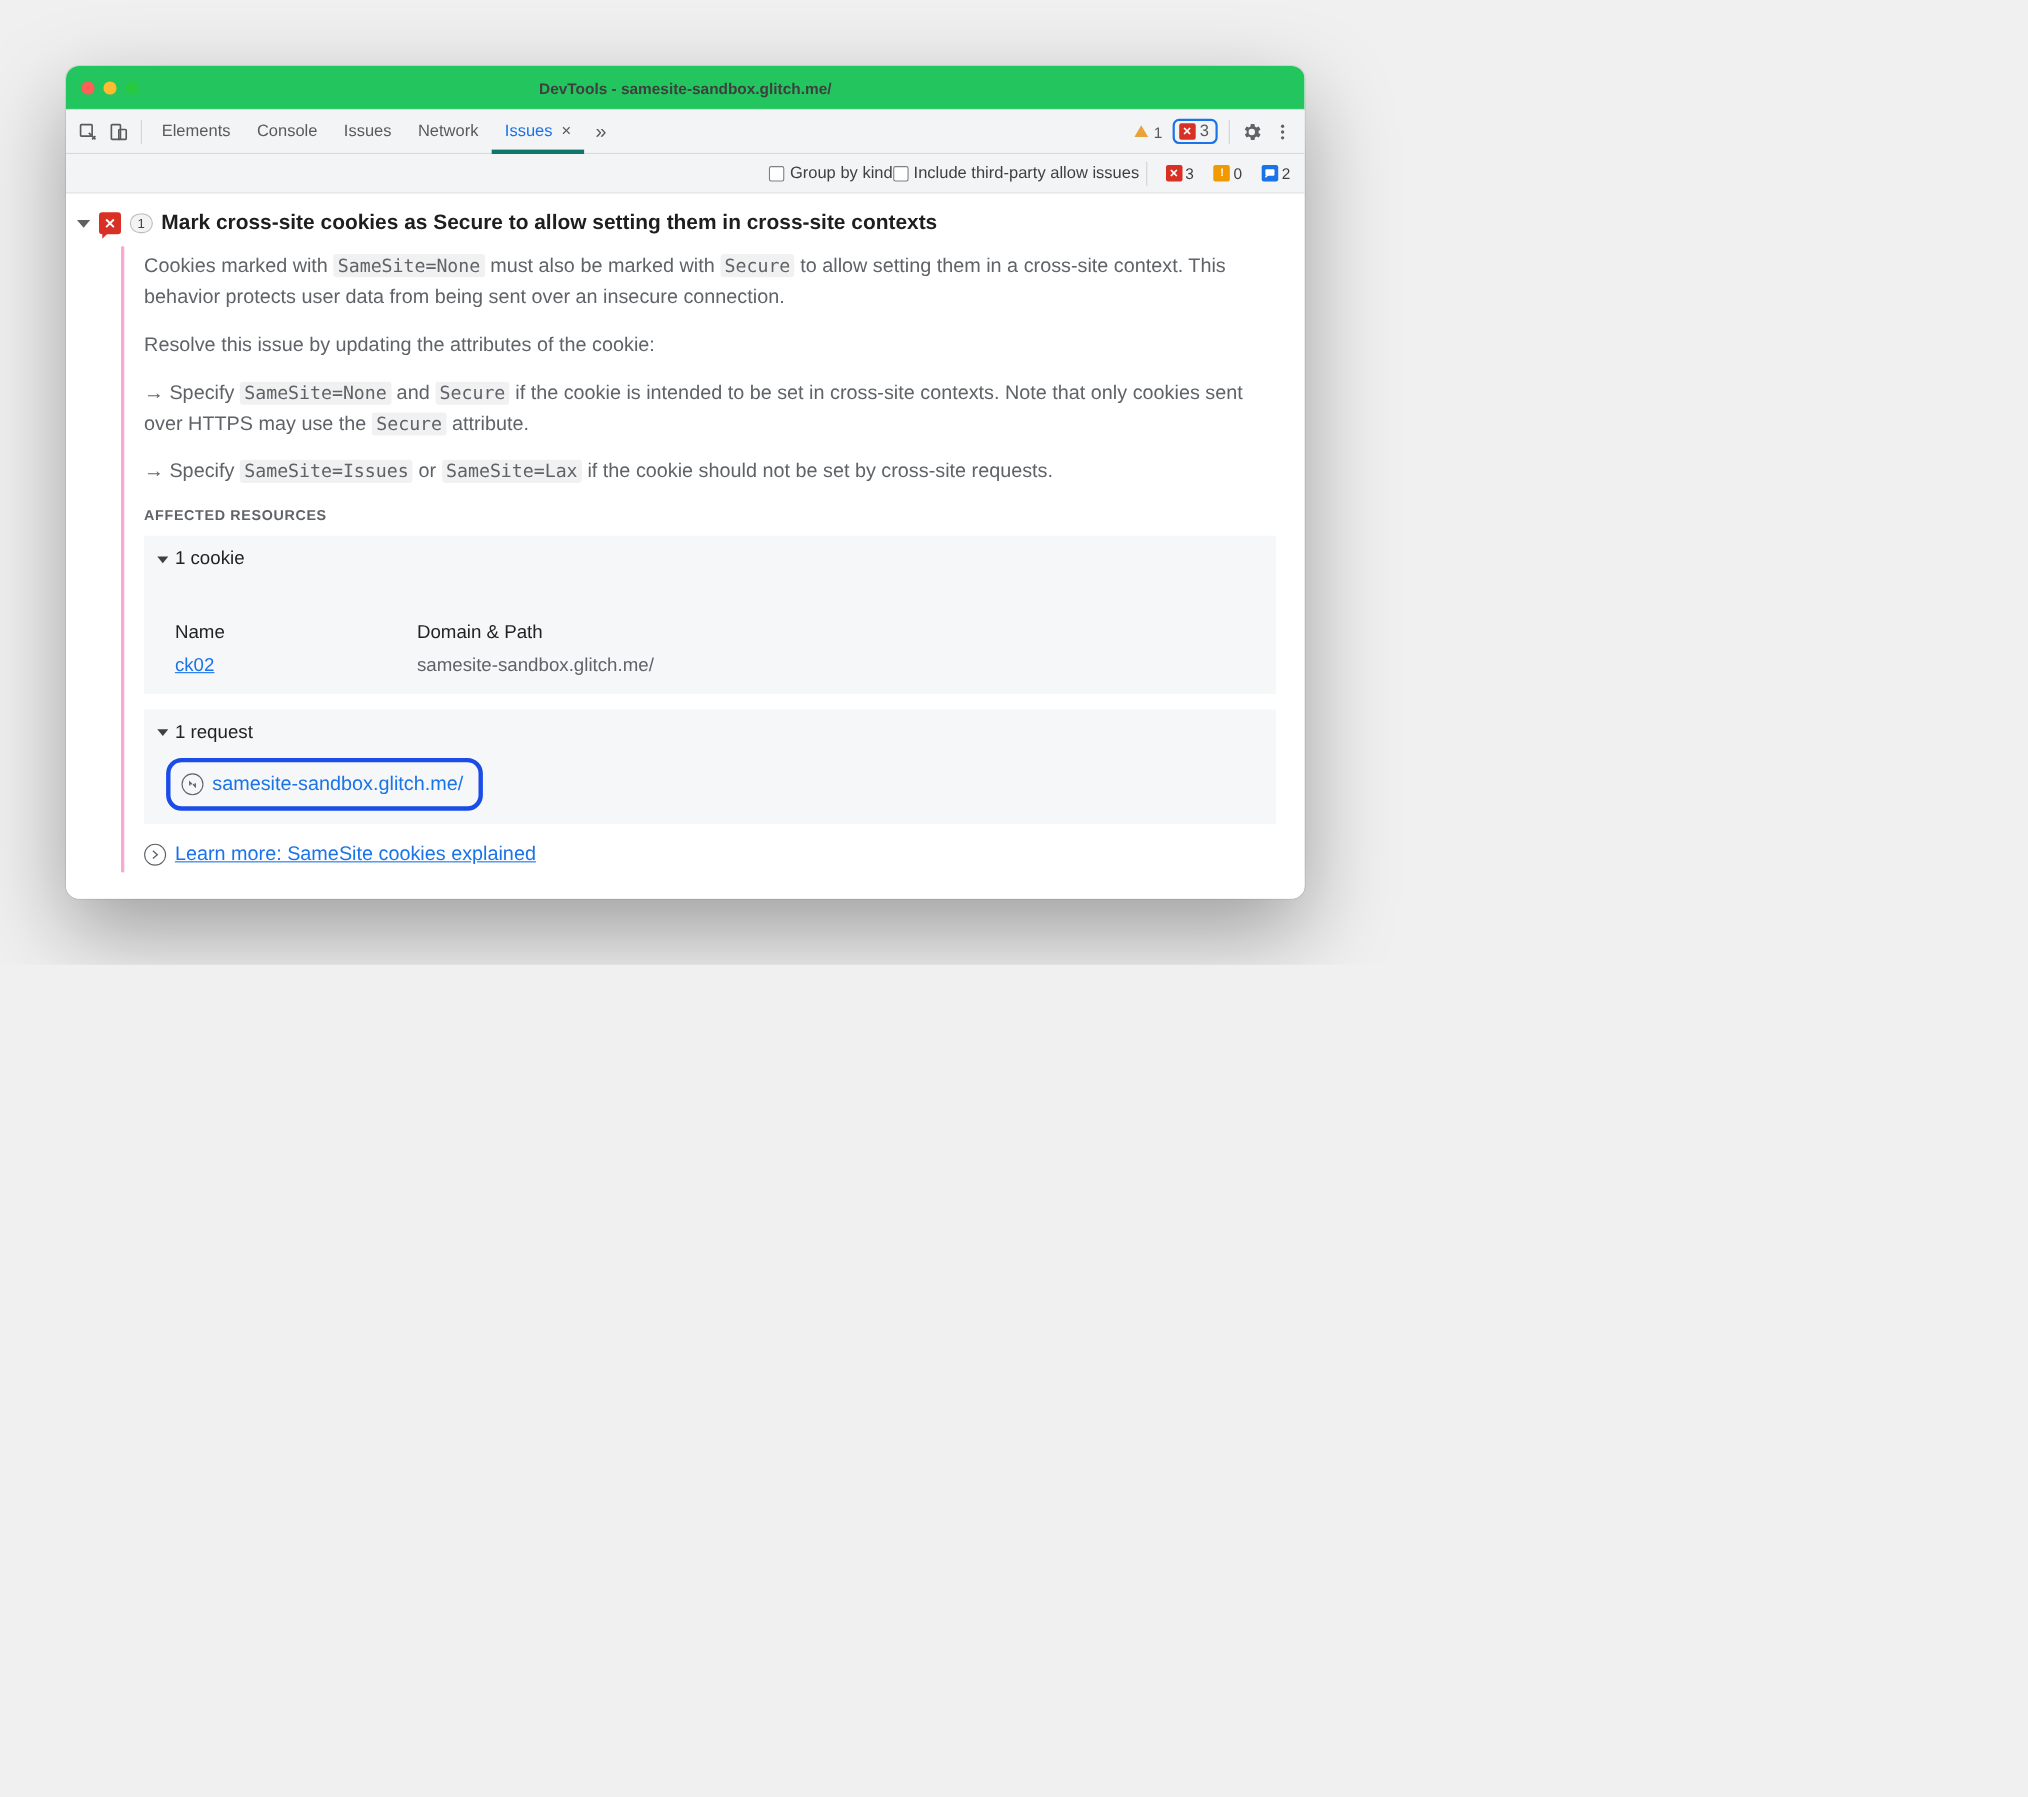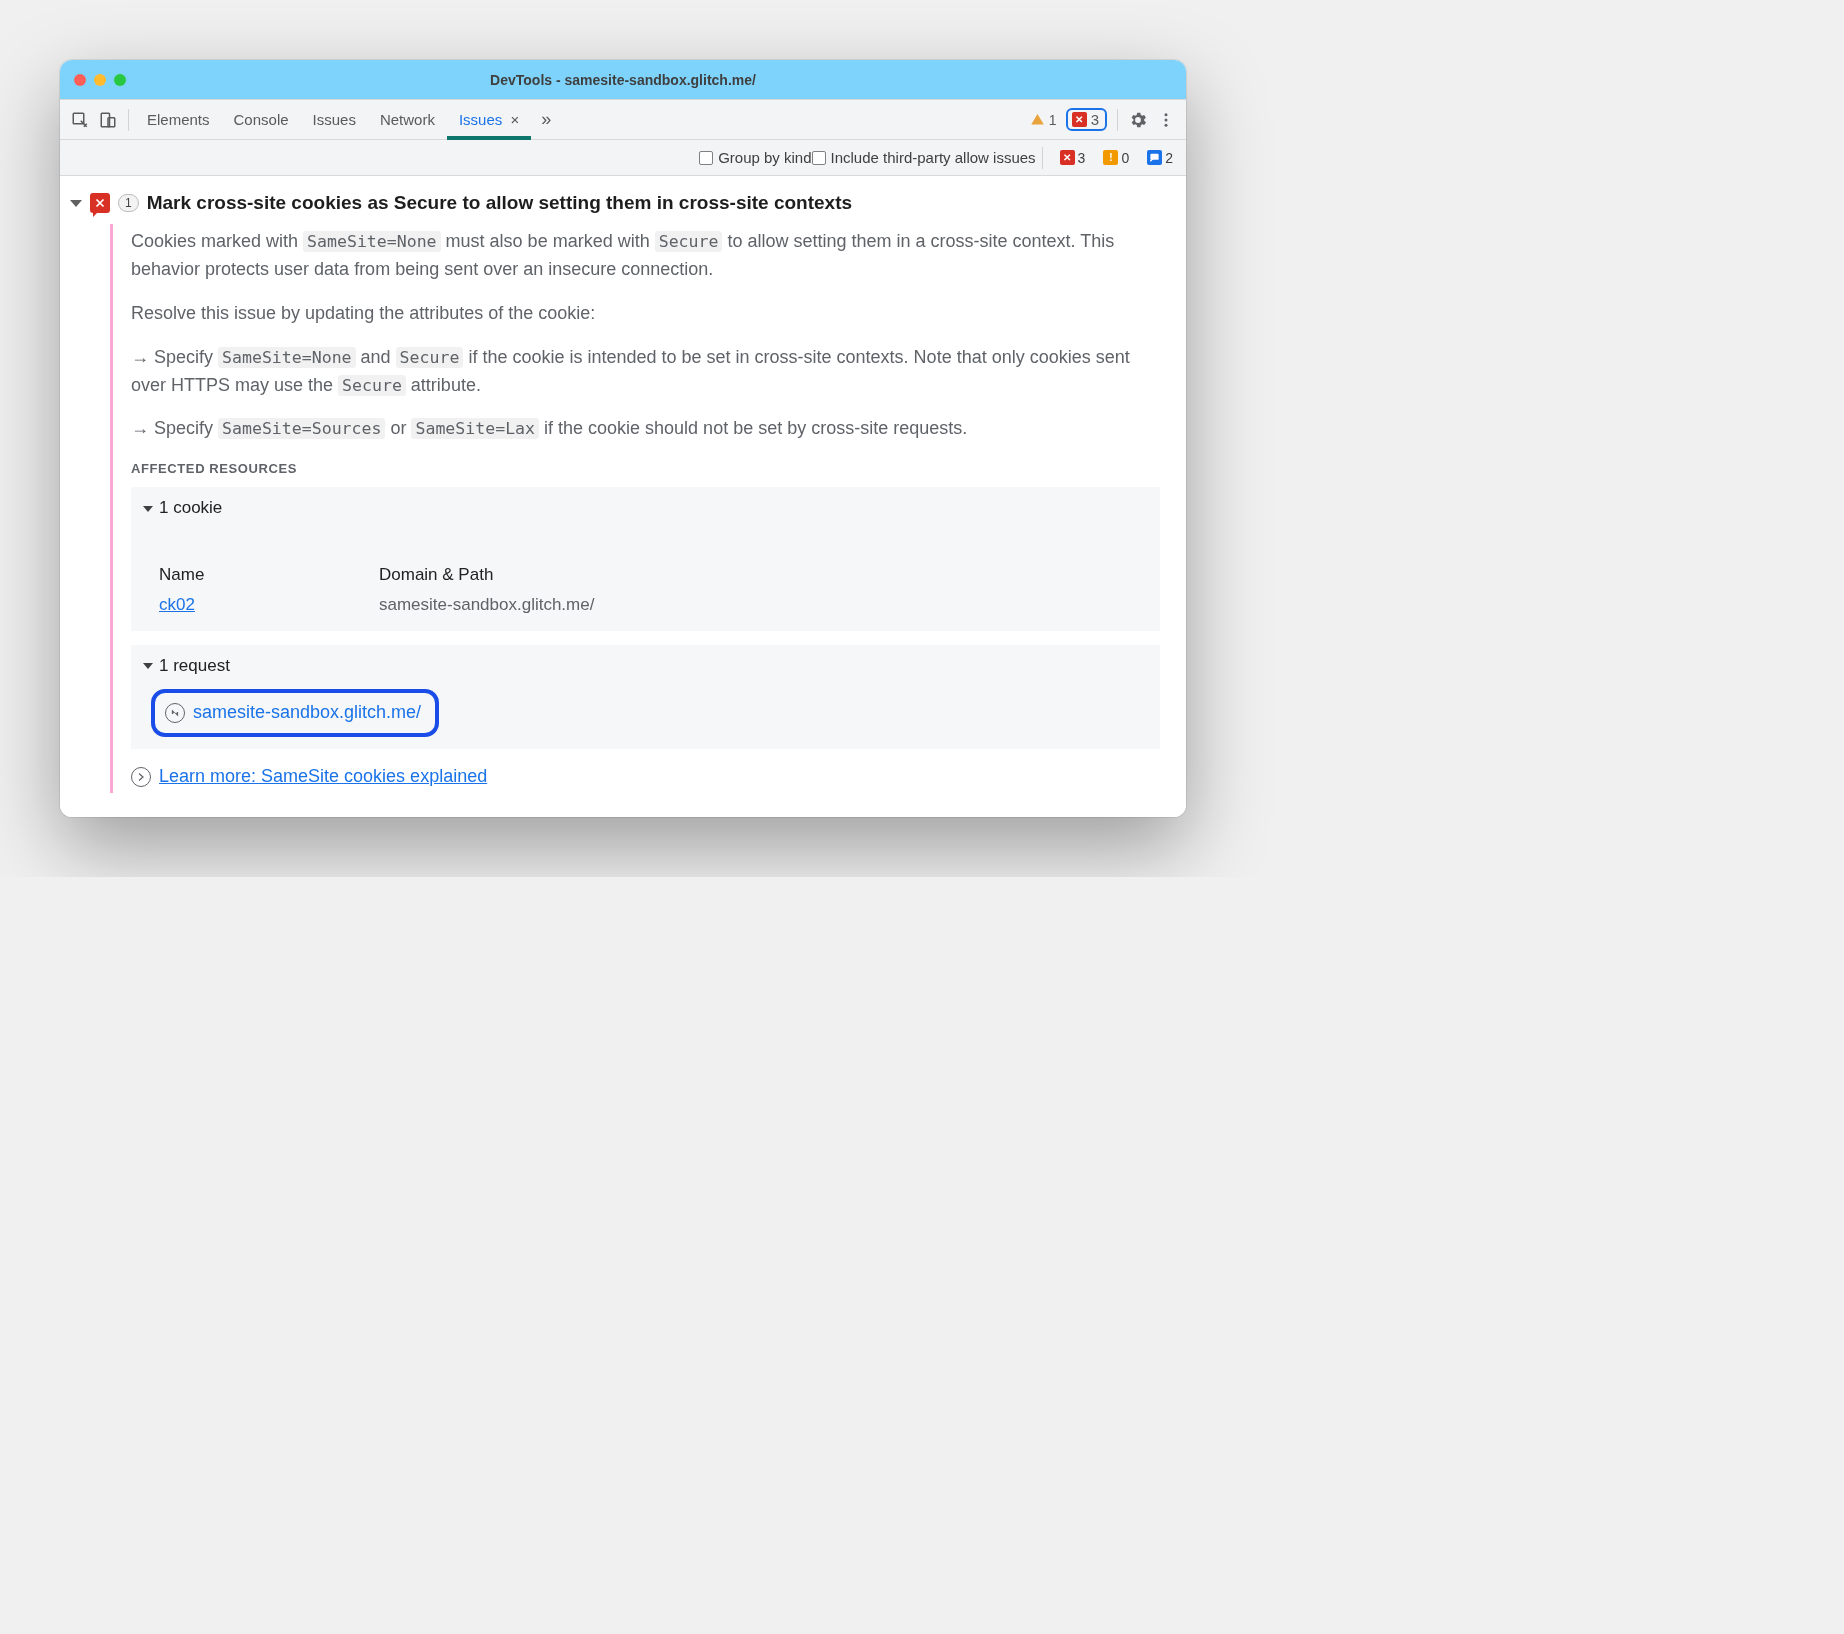--- a/index.html
+++ b/index.html
@@ -11,21 +11,21 @@
   .window {
     width: 1126px;
     background: #fff;
     border-radius: 12px;
     box-shadow: 0 30px 80px rgba(0,0,0,0.35), 0 0 0 1px rgba(0,0,0,0.08);
     overflow: hidden;
   }
   
   .titlebar {
     height: 40px;
-    background: #7dd3fc;
+    background: #22c55e;
     border-bottom: 1px solid #d9d9d9;
     display: flex;
     align-items: center;
     position: relative;
   }
   .traffic {
     display: flex;
     gap: 8px;
     padding-left: 14px;
   }
@@ -382,21 +382,21 @@
 
     <div class="issue-body">
       <p>
         <span>Cookies marked with </span><span class="code">SameSite=None</span><span> must also be marked with </span><span class="code">Secure</span><span> to allow setting them in a cross-site context. This behavior protects user data from being sent over an insecure connection.</span>
       </p>
       <p>Resolve this issue by updating the attributes of the cookie:</p>
       <p class="arrow-bullet">
         <span>Specify </span><span class="code">SameSite=None</span><span> and </span><span class="code">Secure</span><span> if the cookie is intended to be set in cross-site contexts. Note that only cookies sent over HTTPS may use the </span><span class="code">Secure</span><span> attribute.</span>
       </p>
       <p class="arrow-bullet">
-        <span>Specify </span><span class="code">SameSite=Sources</span><span> or </span><span class="code">SameSite=Lax</span><span> if the cookie should not be set by cross-site requests.</span>
+        <span>Specify </span><span class="code">SameSite=Issues</span><span> or </span><span class="code">SameSite=Lax</span><span> if the cookie should not be set by cross-site requests.</span>
       </p>
 
       <div class="section-label">AFFECTED RESOURCES</div>
 
       <div class="res-block">
         <div class="res-title">
           <span class="mini-caret"></span>
           <span>1 cookie</span>
         </div>
         <div class="tbl">

